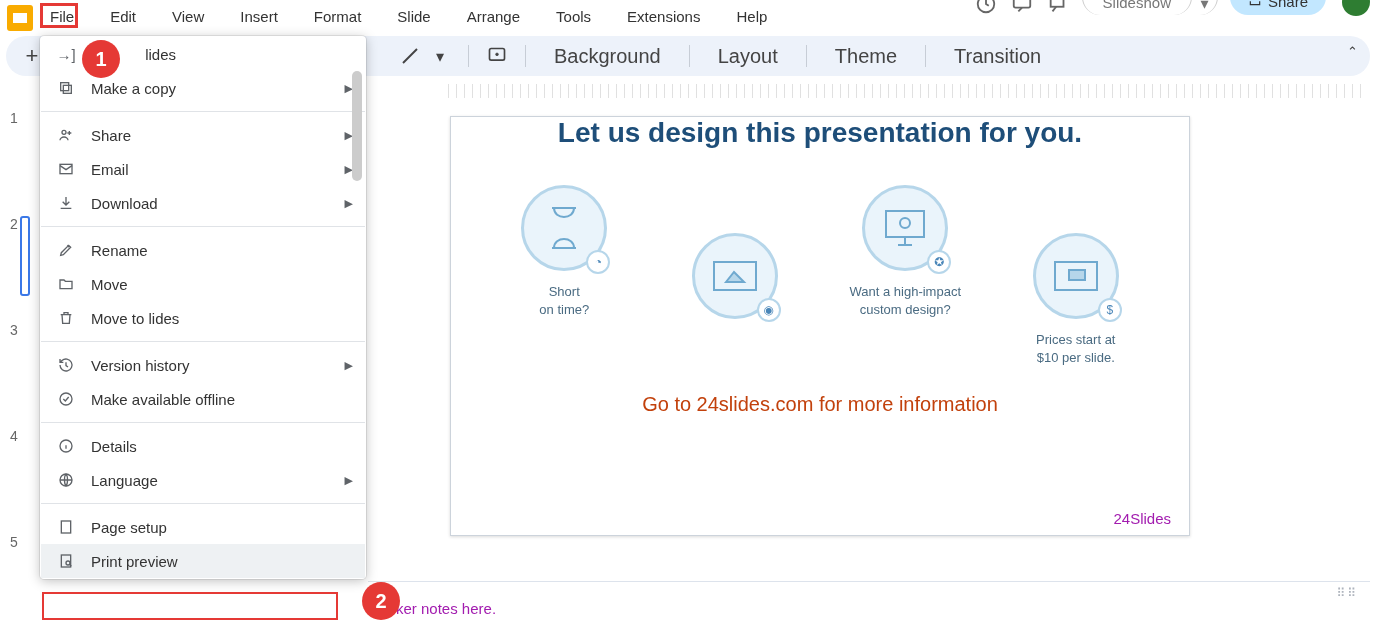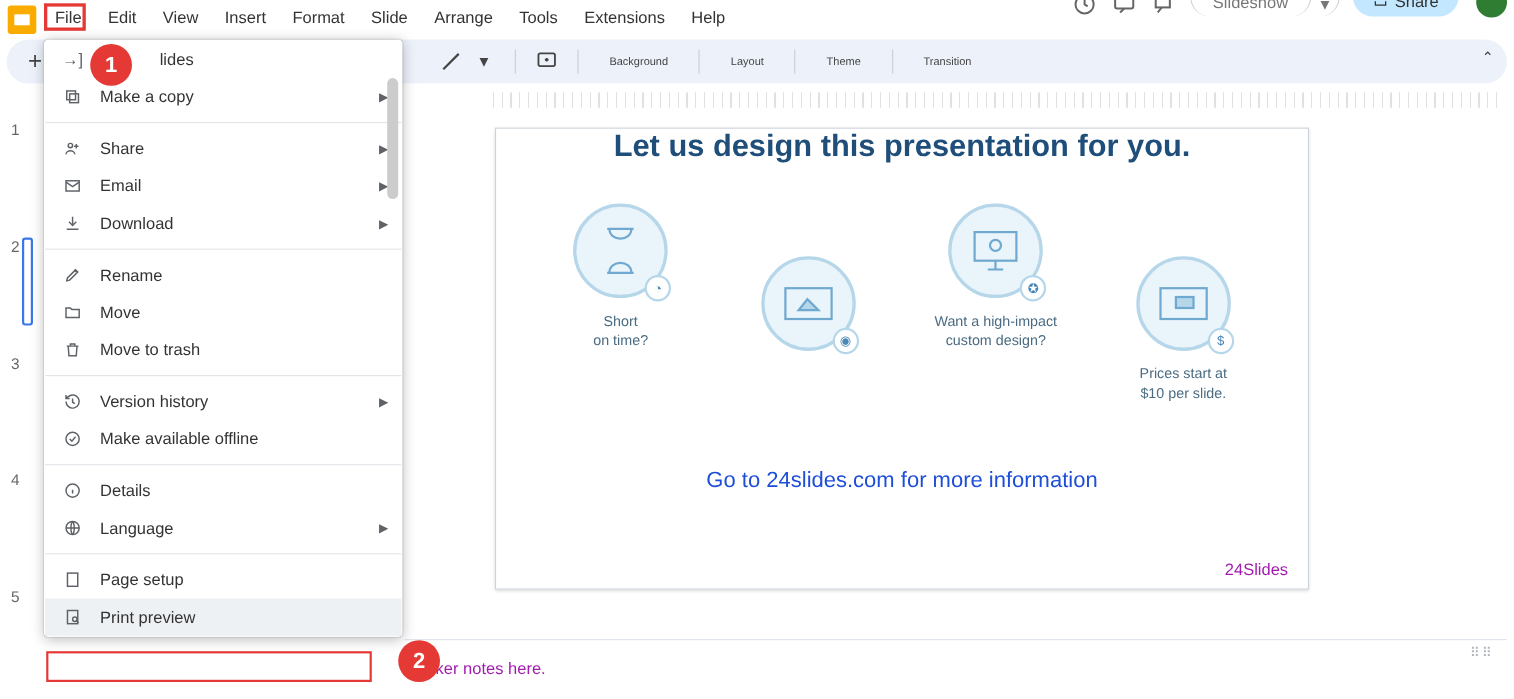--- a/index.html
+++ b/index.html
@@ -4,37 +4,37 @@
 <style>
   * { box-sizing: border-box; margin: 0; padding: 0; font-family: Arial, Helvetica, sans-serif; }
   body { width: 1376px; height: 635px; background: #fff; overflow: hidden; position: relative; }
 
   
   .header-area { position: absolute; left: 0; right: 0; top: 0; height: 36px; display: flex; align-items: flex-start; }
   .logo-box { width: 40px; height: 36px; display:flex; align-items:center; justify-content:center; }
   .logo { width: 26px; height: 26px; background: #f9ab00; border-radius: 3px; display:flex; align-items:center; justify-content:center; }
   .logo::after { content:""; width:14px; height:10px; background:#fff; }
 
-  .menubar { display:flex; gap: 4px; align-items:center; height:32px; margin-left: 0px; }
+  .menubar { display:flex; gap: 16px; align-items:center; height:32px; margin-left: 0px; }
   .menubar .menu-item { padding: 6px 10px; font-size: 15px; color:#333; cursor:pointer; }
   .file-highlight { position:absolute; left:40px; top:3px; width:38px; height:25px; border:3px solid #e53935; }
 
   
   .top-right { position:absolute; right:6px; top:-8px; display:flex; align-items:center; gap:12px; }
   .tr-icon { width:24px; height:24px; color:#555; display:flex; align-items:center; justify-content:center; }
   .slideshow-btn { border:1px solid #ccc; border-bottom:none; border-radius: 0 0 18px 18px; padding: 0 20px 6px 20px; color:#777; font-size:15px; height:22px; display:flex; align-items:flex-start; }
   .slideshow-arrow { border:1px solid #ccc; border-bottom:none; border-left:none; border-radius: 0 0 18px 0; width:26px; height:22px; display:flex; align-items:flex-start; justify-content:center; color:#777;}
   .share-btn { background:#c2e7ff; border-radius: 0 0 18px 18px; padding: 0 18px 6px 18px; color:#333; font-size:15px; height:22px; display:flex; align-items:flex-start; gap:6px; }
   .avatar-right { width:28px; height:28px; border-radius:50%; background:#2e7d32; margin-left:4px; margin-top:-4px;}
 
   
   .toolbar-row { position:absolute; left:0; right:0; top:36px; height:40px; background:#edf2fa; border-radius: 28px; margin: 0 6px; display:flex; align-items:center; padding: 0 12px; gap: 6px; }
   .toolbar-plus { width:28px; height:28px; display:flex; align-items:center; justify-content:center; font-size:22px; color:#444;}
   .toolbar-sep { width:1px; height:22px; background:#c7cdd6; margin:0 10px; }
-  .toolbar-btn { padding: 4px 12px; font-size:10px; color:#444; cursor:pointer; border-radius:4px; }
+  .toolbar-btn { padding: 4px 12px; font-size:20px; color:#444; cursor:pointer; border-radius:4px; }
   .toolbar-icon { width:24px; height:24px; display:flex; align-items:center; justify-content:center; color:#444; }
   .caret-up { position:absolute; right:18px; top:44px; color:#444; font-size:13px;}
 
   
   .dropdown { position:absolute; left:40px; top:36px; width:326px; background:#fff; border:1px solid #0000; box-shadow: 0 2px 12px rgba(0,0,0,.25), 0 0 0 1px rgba(0,0,0,.08); border-radius:4px; z-index:20; }
   .dd-item { display:flex; align-items:center; height:34px; padding: 0 14px; font-size:15px; color:#333; cursor:pointer; position:relative;}
   .dd-item.hovered { background:#eef1f3; }
   .dd-icon { width:22px; display:flex; align-items:center; justify-content:center; margin-right:14px; color:#5f6368;}
   .dd-sep { height:1px; background:#e0e3e7; margin:6px 0; }
   .submenu-caret { position:absolute; right:12px; color:#5f6368; font-size:11px; }
@@ -58,21 +58,21 @@
   .ruler { position:absolute; left:80px; right:8px; top:8px; height:14px; background: repeating-linear-gradient(to right, #bbb 0 1px, transparent 1px 8px); opacity:.45;}
   .slide { position:absolute; left:82px; top:40px; width:740px; height:420px; background:#fff; border:1px solid #ccd3db; box-shadow:0 1px 3px rgba(0,0,0,.15);}
   .slide h1 { text-align:center; color:#1e4e79; font-size:28px; font-weight:700; }
   .icon-row { display:flex; justify-content:space-around; align-items:flex-start; margin-top:36px; padding: 0 28px;}
   .circ { width:86px; height:86px; border-radius:50%; border:3px solid #b6d6ea; background:#eaf4fb; display:flex; align-items:center; justify-content:center; position:relative;}
   .circ .mini { position:absolute; right:-6px; bottom:-6px; width:24px; height:24px; border-radius:50%; background:#fff; border:2px solid #b6d6ea; display:flex; align-items:center; justify-content:center; font-size:12px; color:#4a86b8;}
   .col { display:flex; flex-direction:column; align-items:center; width:160px; text-align:center; }
   .col .circ2 { margin-top: 48px; }
   .cap { font-size:13px; color:#4a6b82; margin-top:12px; line-height:1.35;}
   .col.offset .cap { margin-top: 12px; }
-  .more-line { text-align:center; color:#1d4ed8; font-size:20px; margin-top:60px;}
+  .more-line { text-align:center; color:#c2410c; font-size:20px; margin-top:27px;}
   .brand { position:absolute; right:18px; bottom:8px; color:#a21caf; font-size:15px;}
   .swoosh { position:absolute; left:0; right:0; bottom:0; height:120px; background: radial-gradient(120% 160px at 50% 160px, #f0f7fb 0 60%, transparent 61%); z-index:-1;}
 
   
   .notes-bar { position:absolute; left:368px; right:6px; bottom:0; height:54px; border-top:1px solid #dde3ec; display:flex; align-items:center; padding-left:28px; background:#fff;}
   .notes-text { color:#a21caf; font-size:15px; }
   .drag-handle { position:absolute; right:12px; top:4px; color:#aeb4bd; letter-spacing:2px; font-size:12px;}
 </style>
 </head>
 <body>
@@ -216,21 +216,21 @@
         </svg>
       </span>
     <span>Move</span>
   </div>
   <div class="dd-item">
     <span class="dd-icon">
         <svg width="16" height="16" viewBox="0 0 24 24" fill="none" stroke="#5f6368" stroke-width="2">
           <path d="M4 7h16M9 7V4h6v3M6 7l1 13h10l1-13"></path>
         </svg>
       </span>
-    <span>Move to trash</span>
+    <span>Move to lides</span>
   </div>
   <div class="dd-sep"></div>
   <div class="dd-item">
     <span class="dd-icon">
         <svg width="16" height="16" viewBox="0 0 24 24" fill="none" stroke="#5f6368" stroke-width="2">
           <path d="M3 12a9 9 0 1 0 3-6.7L3 8M3 3v5h5M12 8v5l3 2"></path>
         </svg>
       </span>
     <span>Version history</span>
     <span class="submenu-caret">▶</span>

